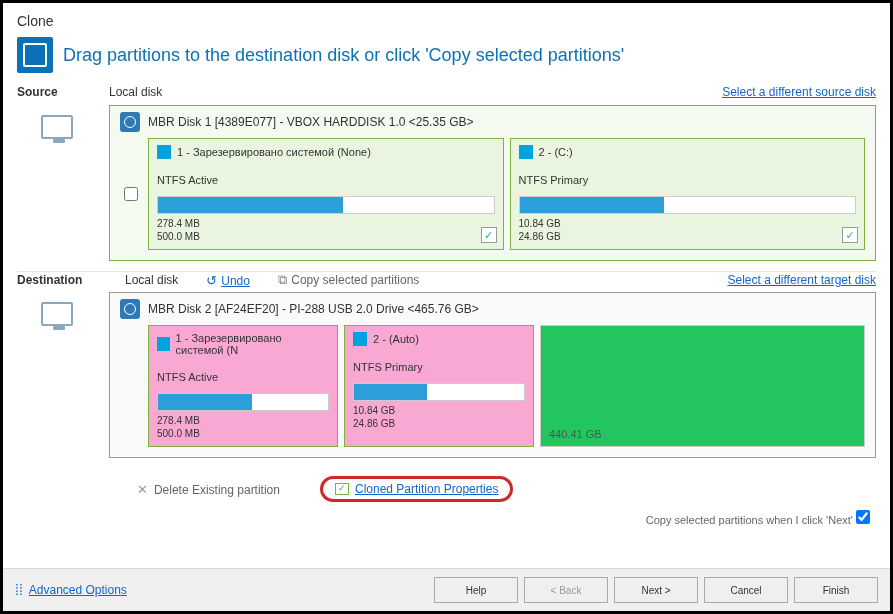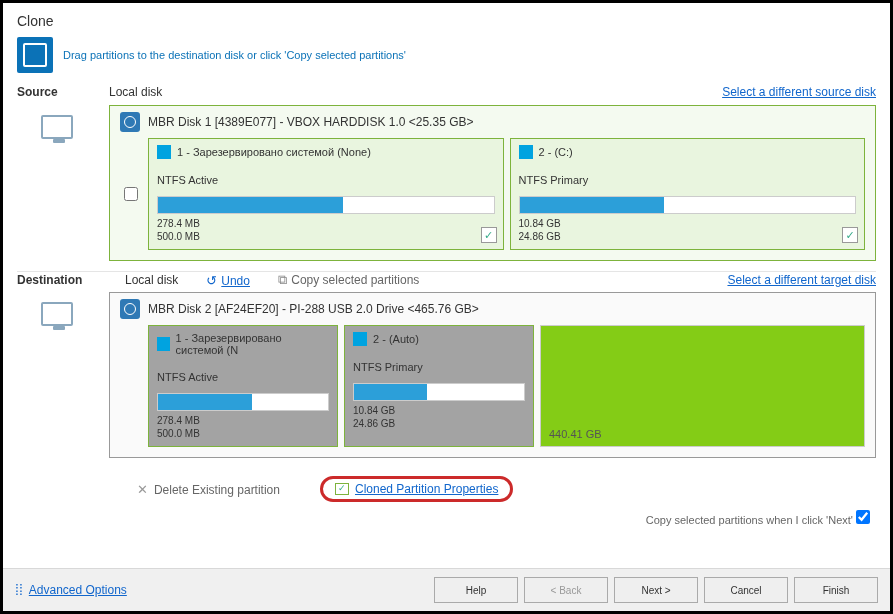--- a/index.html
+++ b/index.html
@@ -1,48 +1,48 @@
 <!DOCTYPE html>
 <html><head>
 <meta charset="utf-8">
 <style>
 * { box-sizing: border-box; margin: 0; padding: 0; font-family: "Segoe UI", Tahoma, sans-serif; }
 body { background: #fff; font-size: 12px; color: #333; width: 893px; height: 614px; border: 3px solid #000; position: relative; overflow: hidden; }
 .window-title { padding: 10px 14px 4px; font-size: 14px; color: #333; }
 .banner { display: flex; align-items: center; padding: 4px 14px 10px; gap: 10px; }
 .banner-icon { width: 36px; height: 36px; background: #0b72b7; position: relative; border-radius: 2px; }
 .banner-icon::after { content:""; position:absolute; inset:6px; border: 2px solid #fff; border-radius: 2px; }
-.banner-text { color: #0b72b7; font-size: 11px; }
+.banner-text { color: #0b72b7; font-size: 18px; }
 .section-hdr { display:flex; align-items:center; padding: 2px 14px; gap: 12px; font-size: 12px; }
 .section-hdr .label { width: 80px; font-weight: bold; color: #333; }
 .section-hdr .sub { color: #333; }
 .link { color: #1166cc; text-decoration: underline; cursor: pointer; font-size: 12px; }
 .right-link { margin-left: auto; }
 .body-row { display:flex; align-items:flex-start; padding: 4px 14px 10px; gap: 12px; }
 .side-col { width: 80px; display:flex; justify-content:center; padding-top: 10px; }
 .monitor-icon { width:32px; height:24px; border:2px solid #8aa7bd; border-radius:2px; position:relative; }
 .monitor-icon::after { content:""; position:absolute; bottom:-6px; left:10px; width:12px; height:4px; background:#8aa7bd; border-radius:1px; }
 .disk-panel { flex:1; border: 1px solid #7db33c; background: #f4faf0; padding: 6px 10px 10px; }
 .disk-panel.dest { border-color: #999; background: #fafafa; }
 .disk-title { display:flex; align-items:center; gap:8px; color:#333; font-size:12px; padding-bottom:6px; }
 .hdd-ic { width:20px; height:20px; background:#2f79b5; border-radius:3px; position:relative; }
 .hdd-ic::after{content:"";position:absolute;inset:4px;border:1.5px solid #fff;border-radius:50%;}
 .part-row { display:flex; gap:6px; align-items:stretch; }
 .chk-wrap { width:22px; display:flex; align-items:center; justify-content:center; }
 input[type=checkbox]{ width:14px; height:14px; }
 .partition { flex:1; border:1px solid #7db33c; background:#e9f5df; padding:6px 8px 6px 8px; position:relative; min-height: 86px; }
-.partition.dest-p { border-color:#7db33c; background:#a3a3a3; }
+.partition.dest-p { border-color:#7db33c; background:#f9a8d4; }
 .part-head { display:flex; align-items:center; gap:6px; font-size:11px; color:#333; }
 .win-ic { width:14px; height:14px; background:#00a3e0; display:inline-block; }
 .part-sub { font-size:11px; color:#333; margin-top:15px; }
 .bar { margin-top:10px; height:18px; background:#fff; border:1px solid #ccc; position:relative; }
 .bar-fill { height:100%; background:#2c9fd9; }
 .part-stats { font-size:10px; color:#333; margin-top:4px; line-height:1.25; }
 .part-check { position:absolute; right:6px; bottom:6px; width:16px; height:16px; border:1px solid #999; background:#fff; color:#3a8; font-size:11px; text-align:center; line-height:14px; }
-.unalloc { flex:1; background:#84cc16; border:1px solid #ccc; display:flex; align-items:flex-end; padding:0 0 6px 8px; font-size:11px; color:#555; }
+.unalloc { flex:1; background:#22c55e; border:1px solid #ccc; display:flex; align-items:flex-end; padding:0 0 6px 8px; font-size:11px; color:#555; }
 .toolbar { display:flex; align-items:center; gap: 28px; padding: 0 14px; font-size:12px; }
 .toolbar .label { width:80px; font-weight:bold; }
 .undo-ic { color:#1166cc; font-size:13px; margin-right:4px; display:inline-block; transform: scaleX(-1); }
 .copy-ic { color:#888; font-size:13px; margin-right:4px; }
 .gray-link { color: #666; text-decoration:none; }
 .dest-actions { display:flex; align-items:center; padding: 8px 14px 2px; gap: 40px; font-size:12px; }
 .dest-actions .spacer { width:80px; }
 .gray-x { color:#999; margin-right:6px; font-size:13px; }
 .pill { display:inline-flex; align-items:center; border:3px solid #cc2a2a; border-radius:14px; padding:3px 12px; }
 .green-sq { width:14px; height:12px; border:1px solid #7db33c; margin-right:6px; position:relative; }

